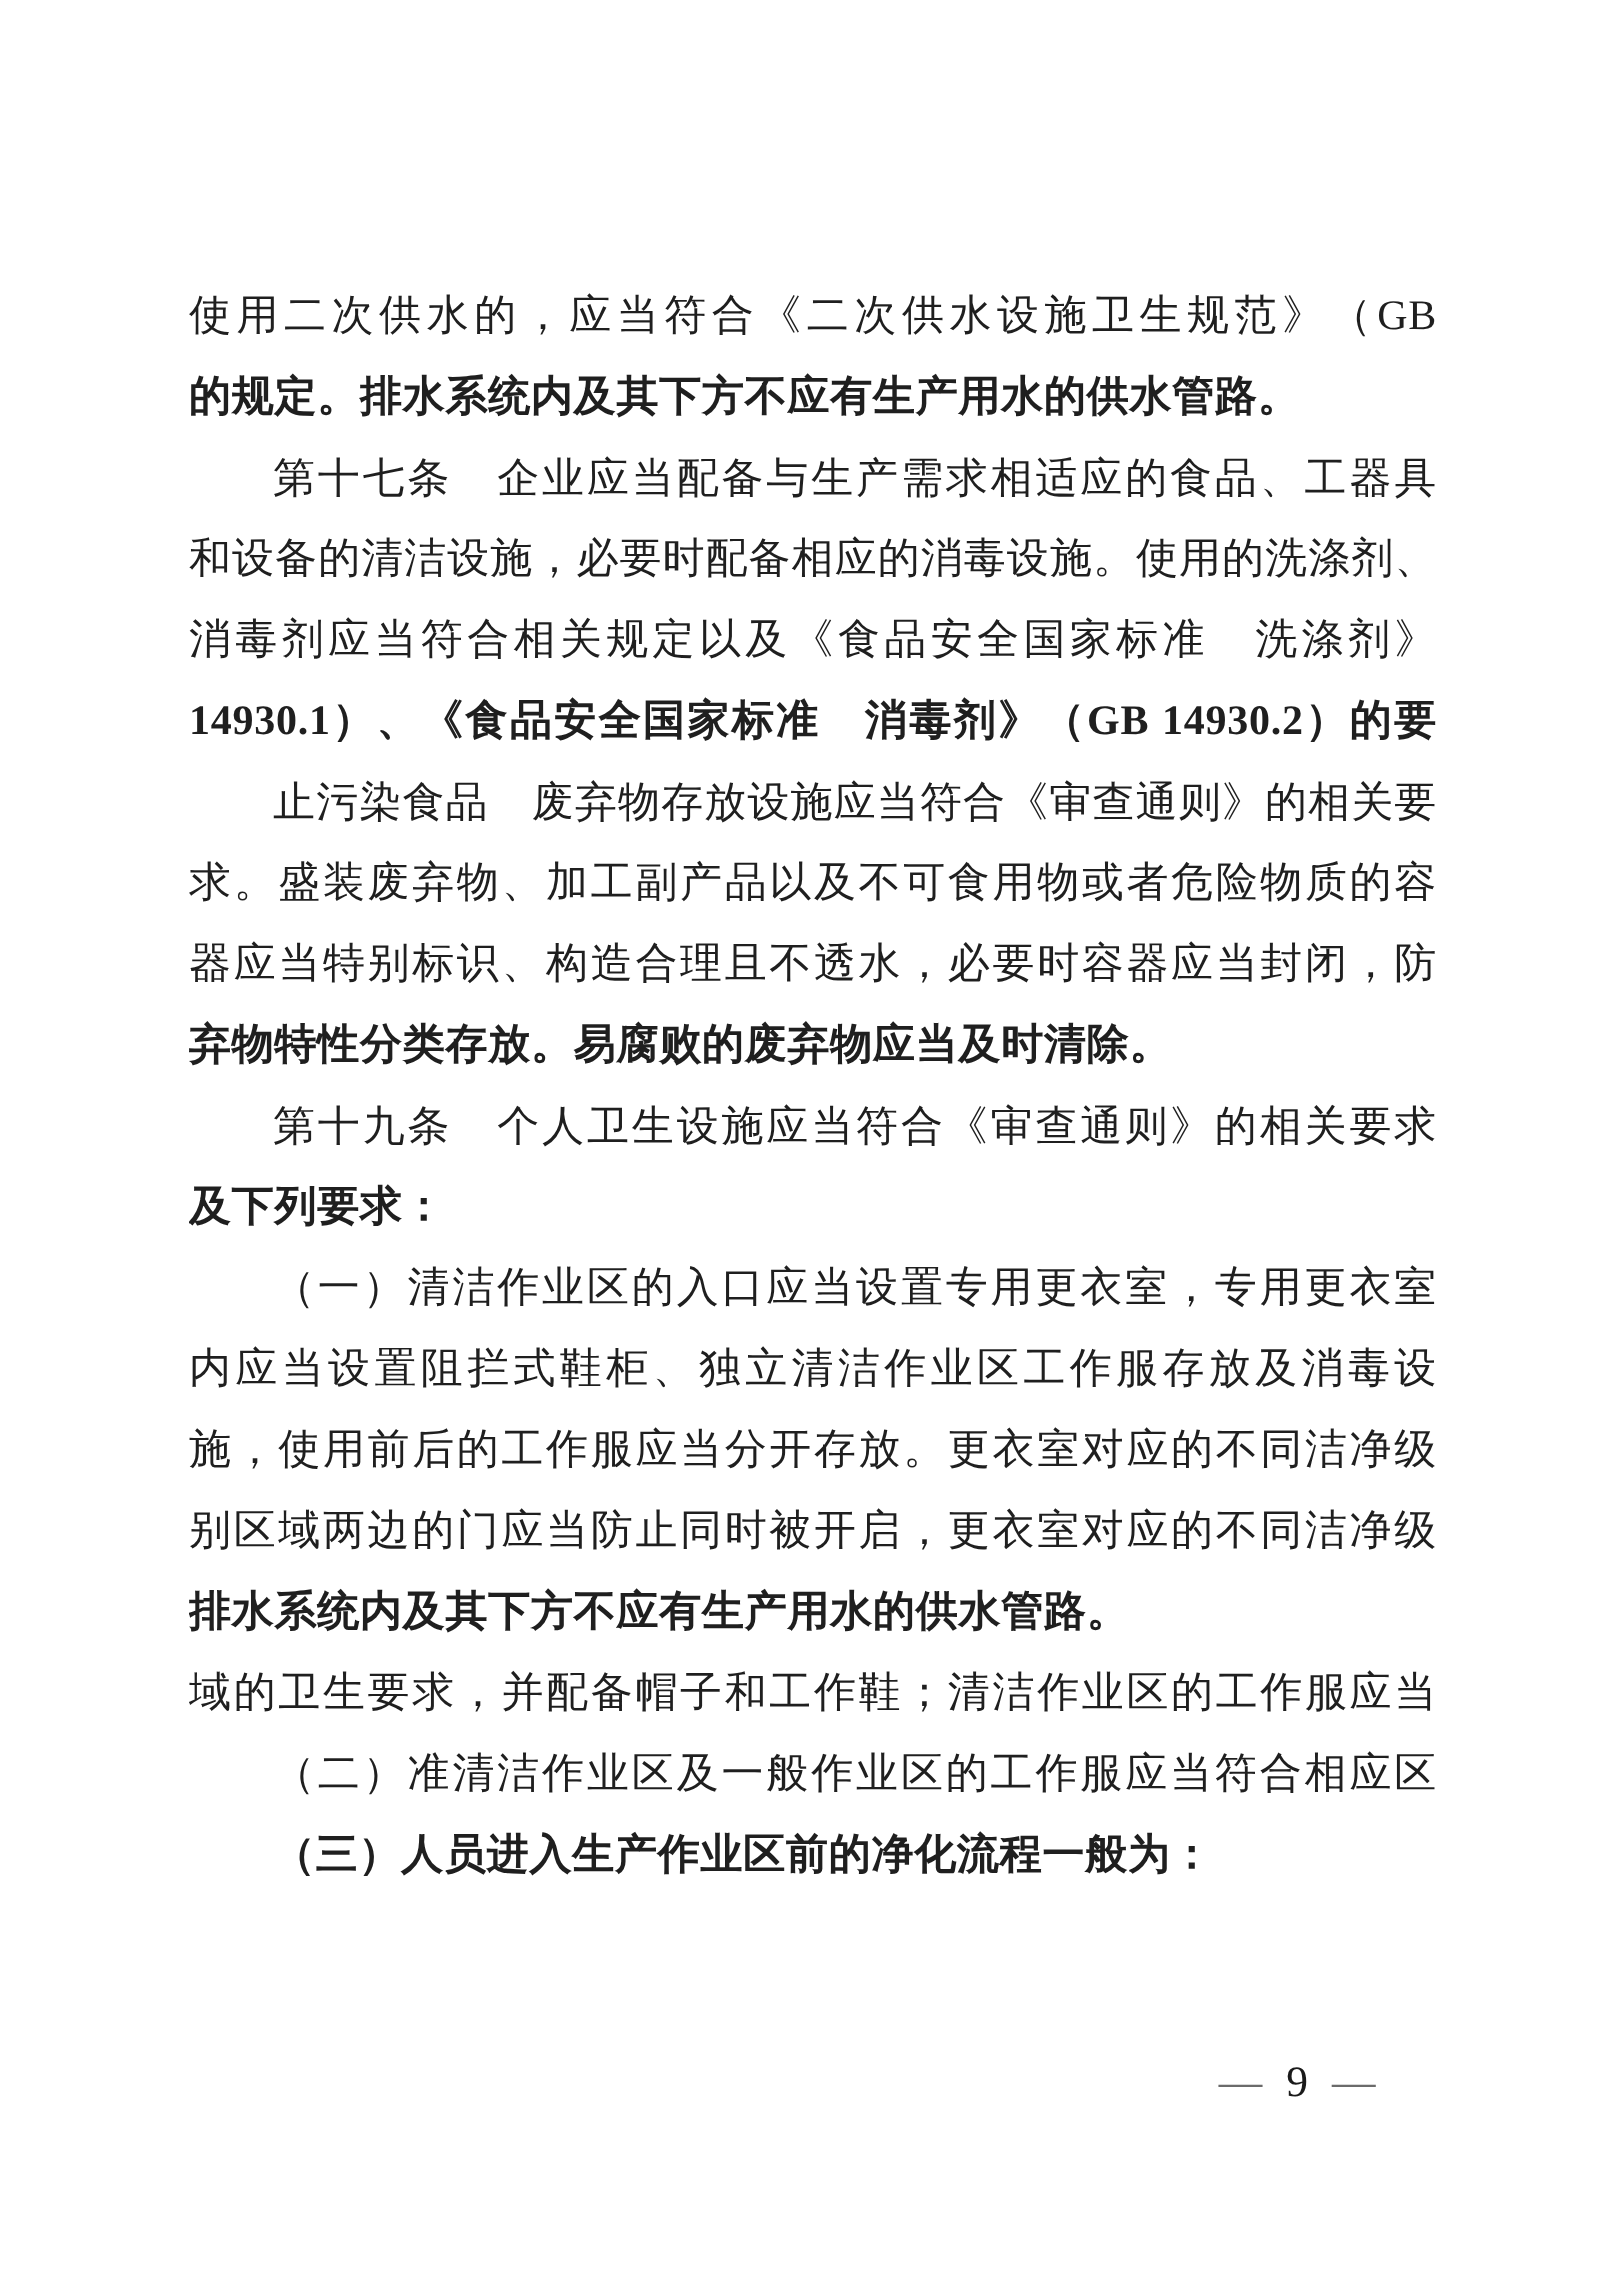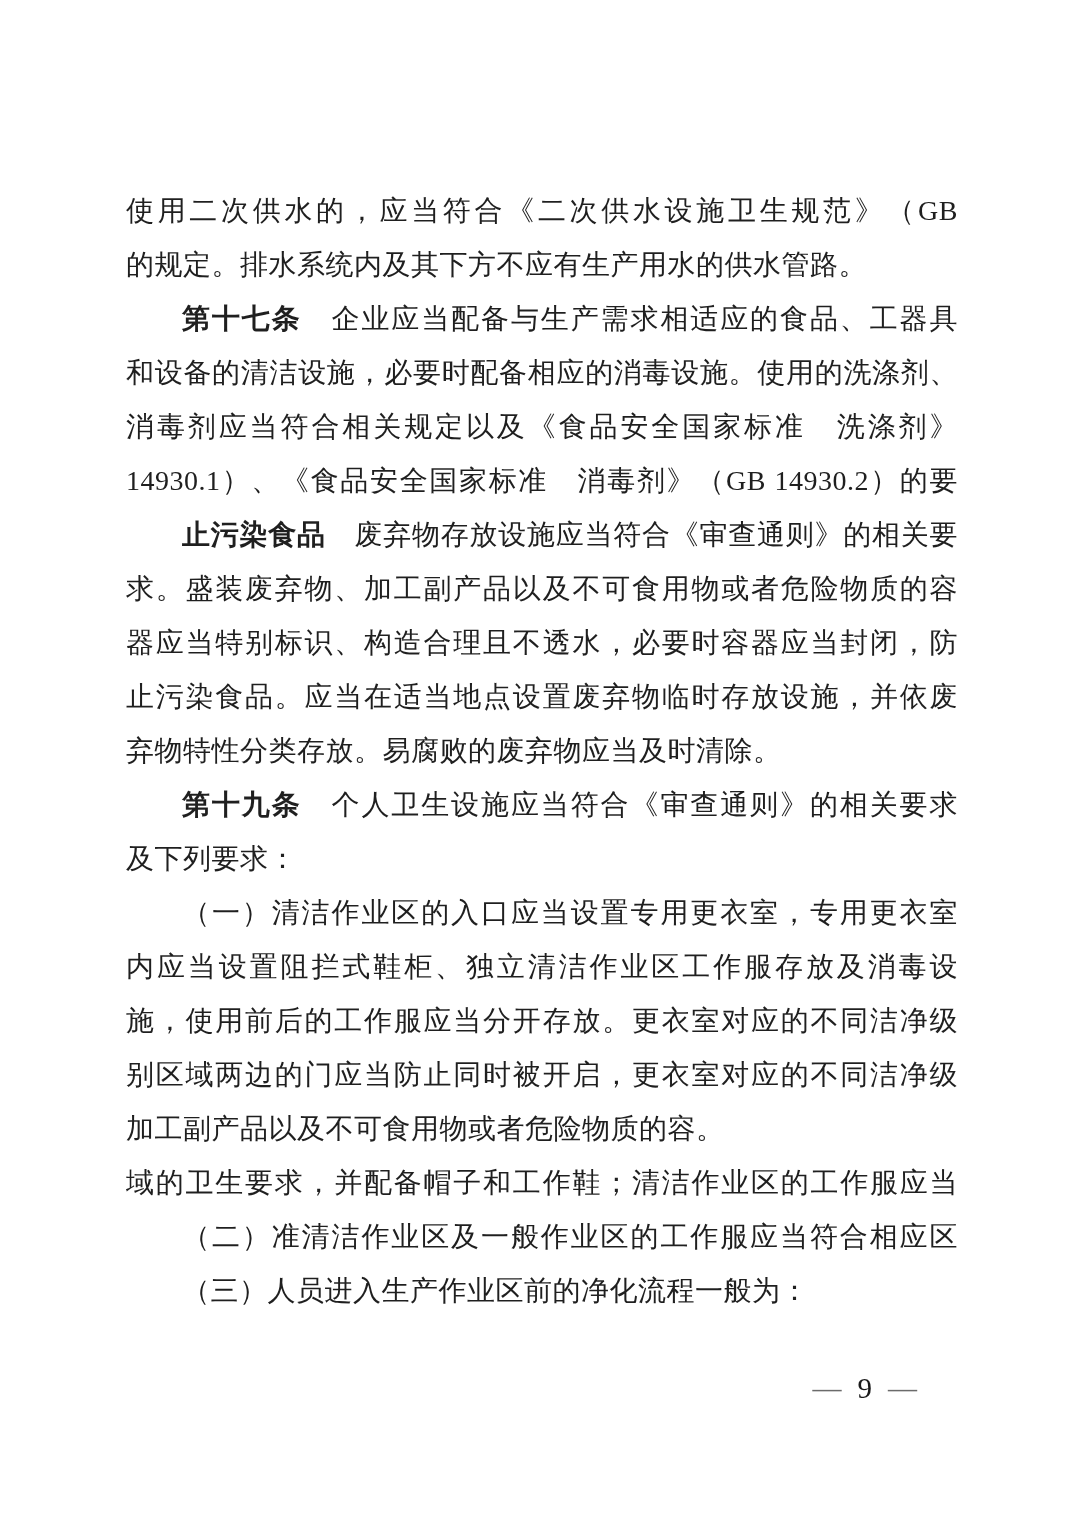--- a/index.html
+++ b/index.html
@@ -27,25 +27,25 @@
     font-size: 28px;
     line-height: 54px;
     height: 54px;
     overflow: hidden;
     text-align: justify;
     text-align-last: justify;
     text-justify: inter-character;
     letter-spacing: 0.5px;
   }
   .line.first { text-indent: 2em; }
-  .line.last  { text-align-last: left; }
+  .line.last  { text-align-last: left; font-weight: bold; }
   .seg { }
   .seg-bold {
     font-family: "DejaVu Sans", "Liberation Sans", sans-serif;
-    font-weight: 700;
+    font-weight: 400;
   }
   .footer {
     position: absolute;
     top: 1366px;
     right: 163px;
     font-size: 29px;
     line-height: 44px;
     white-space: nowrap;
   }
   .footer .dash {
@@ -65,29 +65,28 @@
   <div class="doc-body">
       <div class="line"><span class="seg">使用二次供水的，应当符合《二次供水设施卫生规范》（GB 17051）</span></div>
       <div class="line last"><span class="seg">的规定。排水系统内及其下方不应有生产用水的供水管路。</span></div>
       <div class="line first"><span class="seg seg-bold">第十七条</span><span class="seg">　企业应当配备与生产需求相适应的食品、工器具</span></div>
       <div class="line"><span class="seg">和设备的清洁设施，必要时配备相应的消毒设施。使用的洗涤剂、</span></div>
       <div class="line"><span class="seg">消毒剂应当符合相关规定以及《食品安全国家标准　洗涤剂》（GB</span></div>
       <div class="line last"><span class="seg">14930.1）、《食品安全国家标准　消毒剂》（GB 14930.2）的要求。</span></div>
       <div class="line first"><span class="seg seg-bold">止污染食品</span><span class="seg">　废弃物存放设施应当符合《审查通则》的相关要</span></div>
       <div class="line"><span class="seg">求。盛装废弃物、加工副产品以及不可食用物或者危险物质的容</span></div>
       <div class="line"><span class="seg">器应当特别标识、构造合理且不透水，必要时容器应当封闭，防</span></div>
-      <div class="line"><span class="seg">止污染食品。应当在适当地点设置废弃物临时存放设施，并依废</span></div>
       <div class="line last"><span class="seg">弃物特性分类存放。易腐败的废弃物应当及时清除。</span></div>
       <div class="line first"><span class="seg seg-bold">第十九条</span><span class="seg">　个人卫生设施应当符合《审查通则》的相关要求</span></div>
       <div class="line last"><span class="seg">及下列要求：</span></div>
       <div class="line first"><span class="seg">（一）清洁作业区的入口应当设置专用更衣室，专用更衣室</span></div>
       <div class="line"><span class="seg">内应当设置阻拦式鞋柜、独立清洁作业区工作服存放及消毒设</span></div>
       <div class="line"><span class="seg">施，使用前后的工作服应当分开存放。更衣室对应的不同洁净级</span></div>
       <div class="line"><span class="seg">别区域两边的门应当防止同时被开启，更衣室对应的不同洁净级</span></div>
-      <div class="line last"><span class="seg">加工副产品以及不可食用物或者危险物质的容。</span></div>
+      <div class="line last"><span class="seg">排水系统内及其下方不应有生产用水的供水管路。</span></div>
       <div class="line"><span class="seg">域的卫生要求，并配备帽子和工作鞋；清洁作业区的工作服应当</span></div>
       <div class="line first"><span class="seg">（二）准清洁作业区及一般作业区的工作服应当符合相应区</span></div>
       <div class="line first last"><span class="seg">（三）人员进入生产作业区前的净化流程一般为：</span></div>
     </div>
   <div class="footer">
     <span class="dash">—</span><span class="num">9</span><span class="dash">—</span>
   </div>
 </div>
 
 </body></html>

